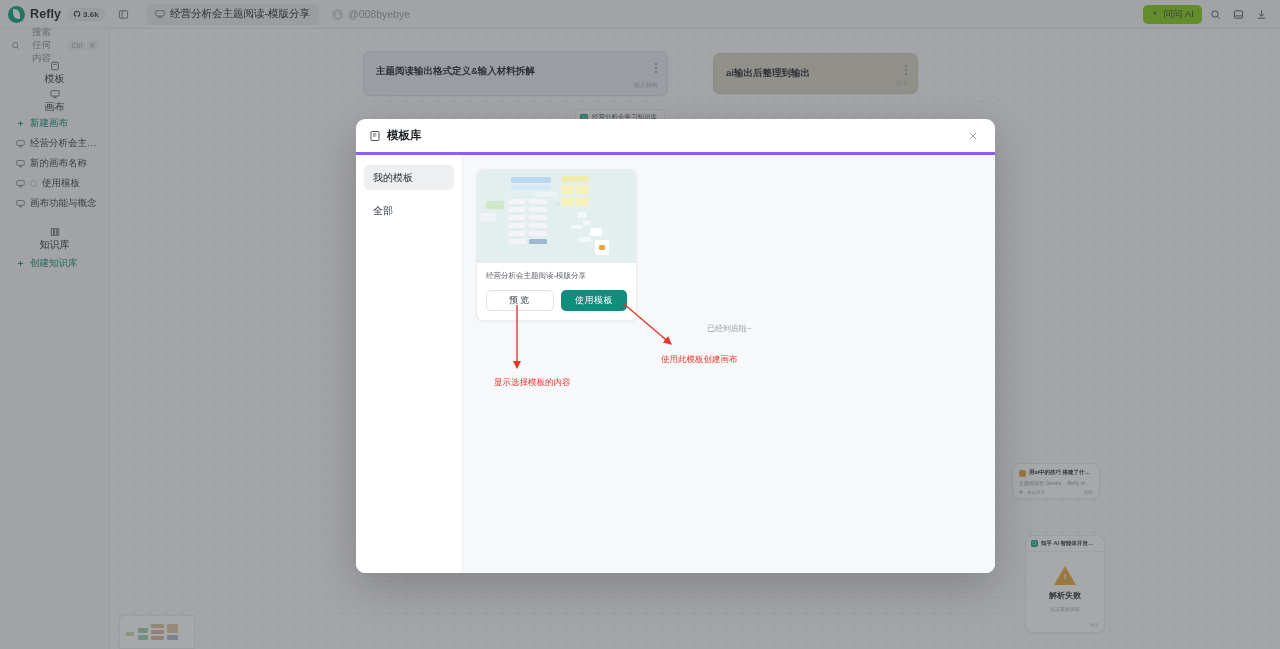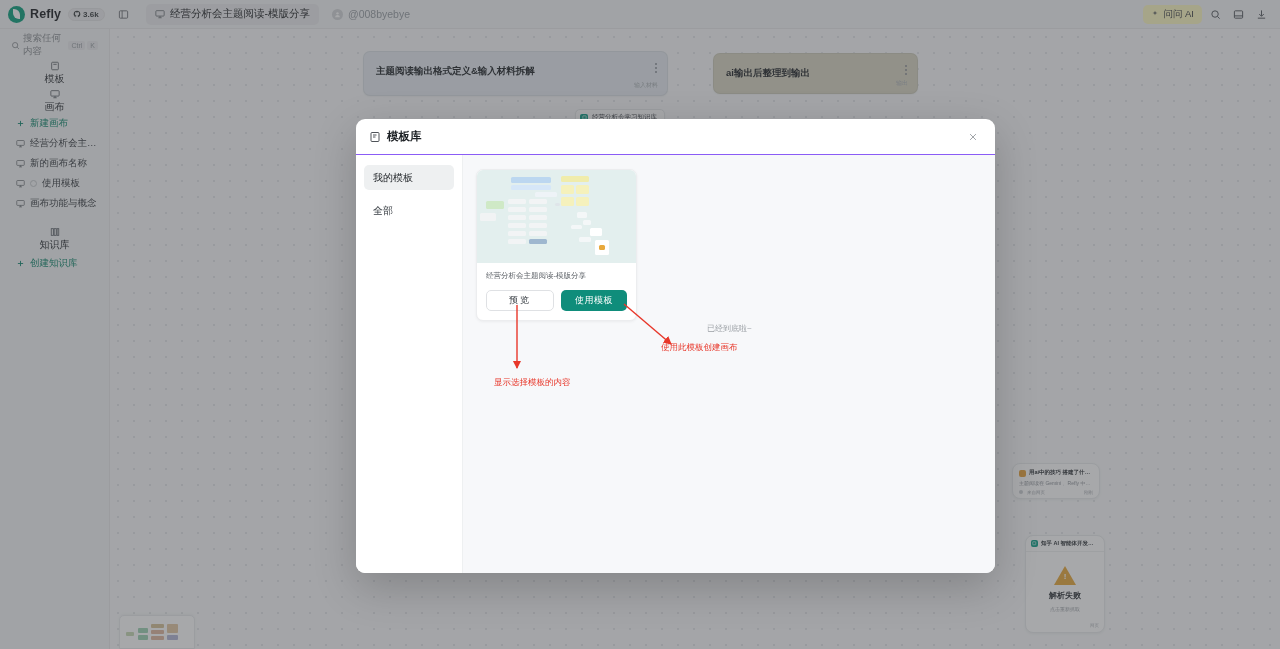--- a/index.html
+++ b/index.html
@@ -49,36 +49,36 @@
   .tab.muted { color: #9aa0a6; }
   .tab .ti { width: 10px; height: 10px; flex: none; color: #6b7075; display:block; }
   .tab .avatar {
     width: 11px; height: 11px; border-radius: 50%; background: #d3d6d9; flex: none;
     display:flex; align-items:center; justify-content:center;
   }
   .tab .avatar svg { width: 7px; height: 7px; color:#ffffff; }
   .top-right { margin-left: auto; display: flex; align-items: center; gap: 3px; padding-right: 9px; }
   .ask-ai {
     display: flex; align-items: center; gap: 4px; height: 19px; padding: 0 8px;
-    font-size: 9.5px; color: #3a3f45; background: #fef9c3; border-radius: 5px;
+    font-size: 9.5px; color: #3a3f45; background: #84cc16; border-radius: 5px;
   }
   .ask-ai svg { width: 8px; height: 8px; color: #4b5157; }
   .icon-btn {
     width: 20px; height: 20px; border-radius: 5px; color: #4a4f55;
     display: flex; align-items: center; justify-content: center;
   }
   .icon-btn svg { width: 11px; height: 11px; display:block; }
 
   
   .sidebar {
     position: absolute; left: 0; top: 29px; width: 110px; height: 620px;
     background: #f5f6f7; border-right: 1px solid #e9eaec; padding-top: 2px;
   }
   .search-row {
-    display: flex; align-items: center; gap: 3px; height: 22px;
+    display: flex; align-items: center; gap: 12px; height: 22px;
     margin: 3px 7px 5px 7px; padding: 0 4px; border-radius: 5px; color: #7b8085;
   }
   .search-row svg { width: 9px; height: 9px; flex: none; }
   .search-row .ph { font-size: 9.5px; color: #8b9095; flex: 1; }
   .kbd { display: flex; gap: 2px; }
   .kbd span {
     font-size: 7px; color: #9aa0a6; background: #ebecee;
     border-radius: 2px; padding: 1px 3px; line-height: 1;
   }
   .sec-head {
@@ -184,21 +184,21 @@
   
   .overlay { position: absolute; inset: 0; background: rgba(60,63,67,.45); }
   .modal {
     position: absolute; left: 356px; top: 119px; width: 639px; height: 454px;
     background: #ffffff; border-radius: 9px; overflow: hidden;
     box-shadow: 0 14px 44px rgba(0,0,0,.20);
     display: flex; flex-direction: column;
   }
   .modal-head {
     height: 36px; display: flex; align-items: center; padding: 0 13px;
-    border-bottom: 1px solid #8b5cf6; flex: none;
+    border-bottom: 3px solid #8b5cf6; flex: none;
   }
   .modal-head .hicon { width: 12px; height: 12px; color: #3b4046; margin-right: 6px; display:block; }
   .modal-title { font-size: 11.5px; font-weight: 700; color: #1d2125; }
   .modal-close { margin-left: auto; width: 18px; height: 18px; color: #80858a;
                  display: flex; align-items: center; justify-content: center; }
   .modal-close svg { width: 10px; height: 10px; display:block; }
   .modal-body { flex: 1; display: flex; min-height: 0; }
   .modal-side {
     width: 107px; flex: none; padding: 10px 8px 0 8px;
     border-right: 1px solid #eef0f1; background: #ffffff;
@@ -230,21 +230,21 @@
   .end-text {
     position: absolute; left: 244px; top: 168px; font-size: 8px; color: #9a9fa4;
   }
 
   
   .anno { position: absolute; pointer-events: none; }
   .anno-text {
     position: absolute; color: #e8372a; font-size: 8.5px; white-space: nowrap;
   }
   #anno-1 { left: 494px; top: 377px; }
-  #anno-2 { left: 661px; top: 342px; }
+  #anno-2 { left: 661px; top: 354px; }
 </style>
 </head>
 <body>
 
 <div id="app">
 
   <div class="topbar">
     <div class="brand">
       <div class="logo"></div>
       <span class="brand-name">Refly</span>

